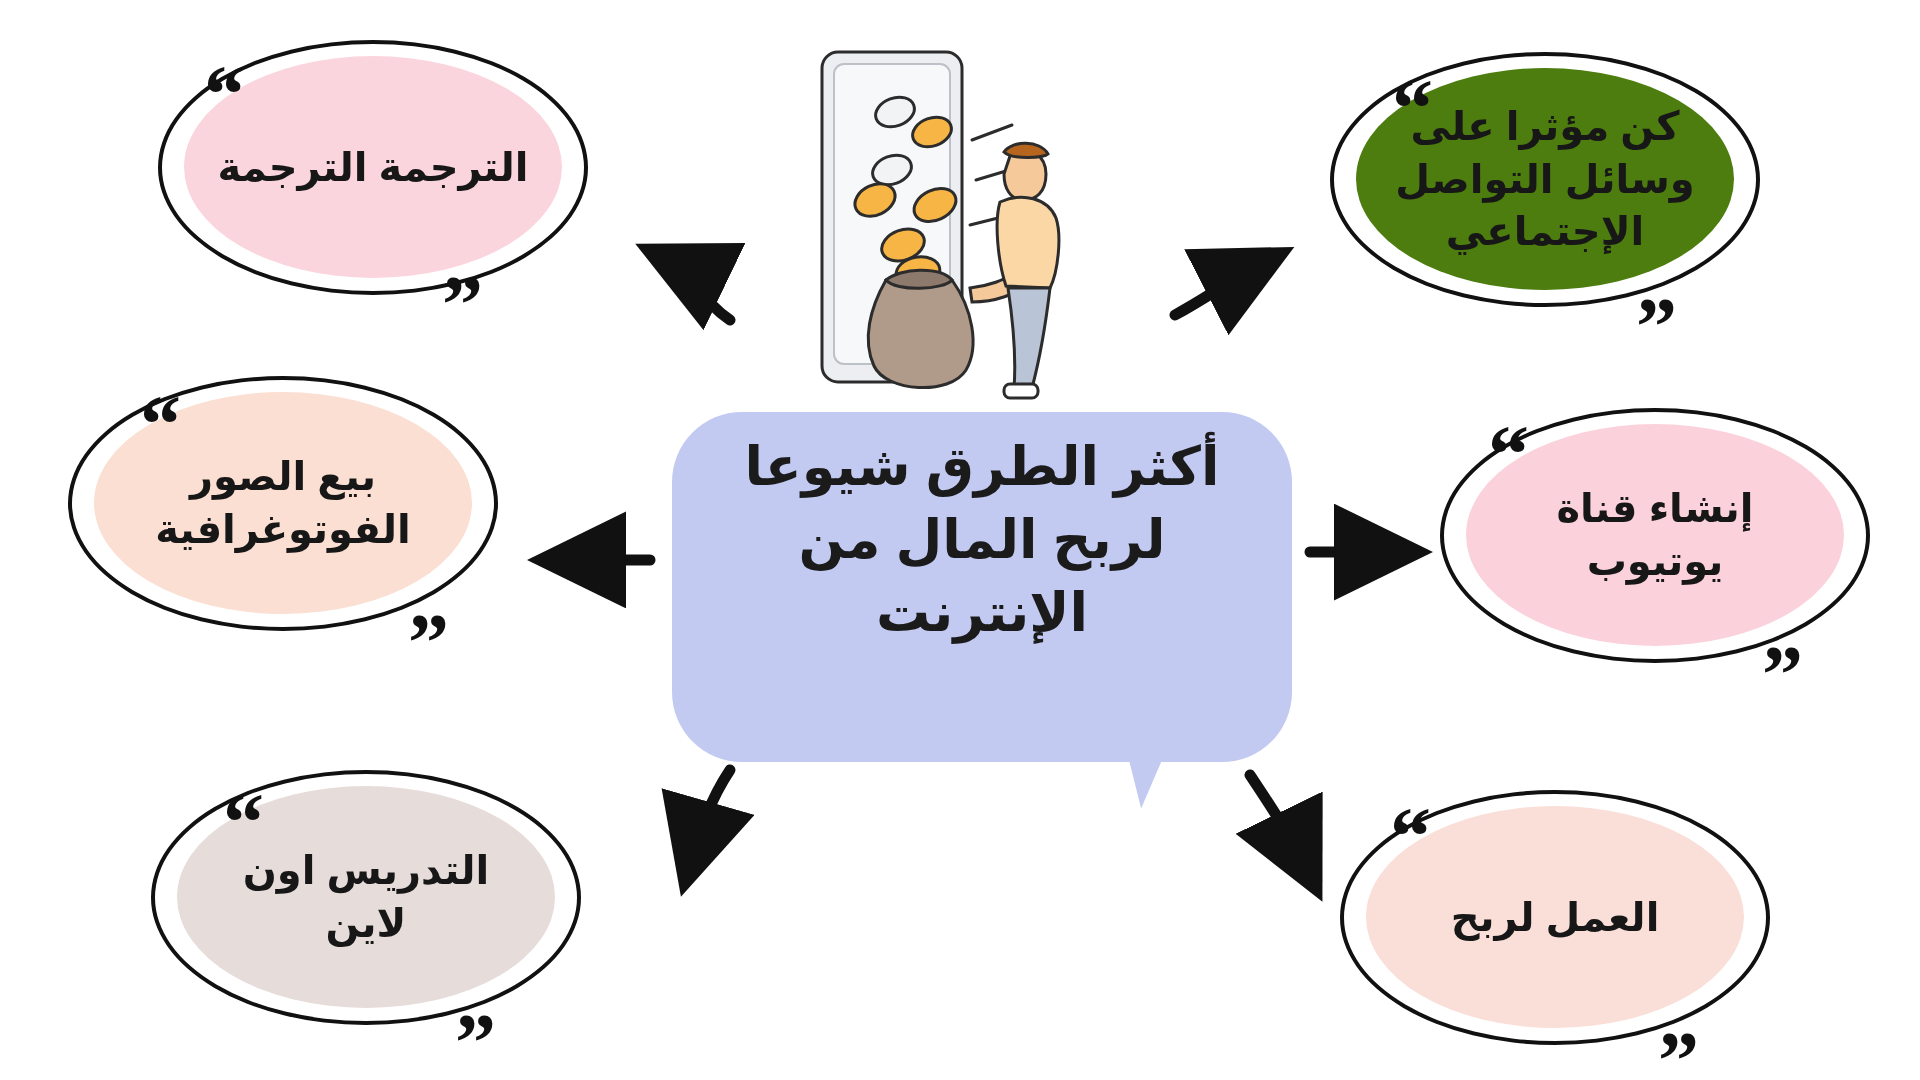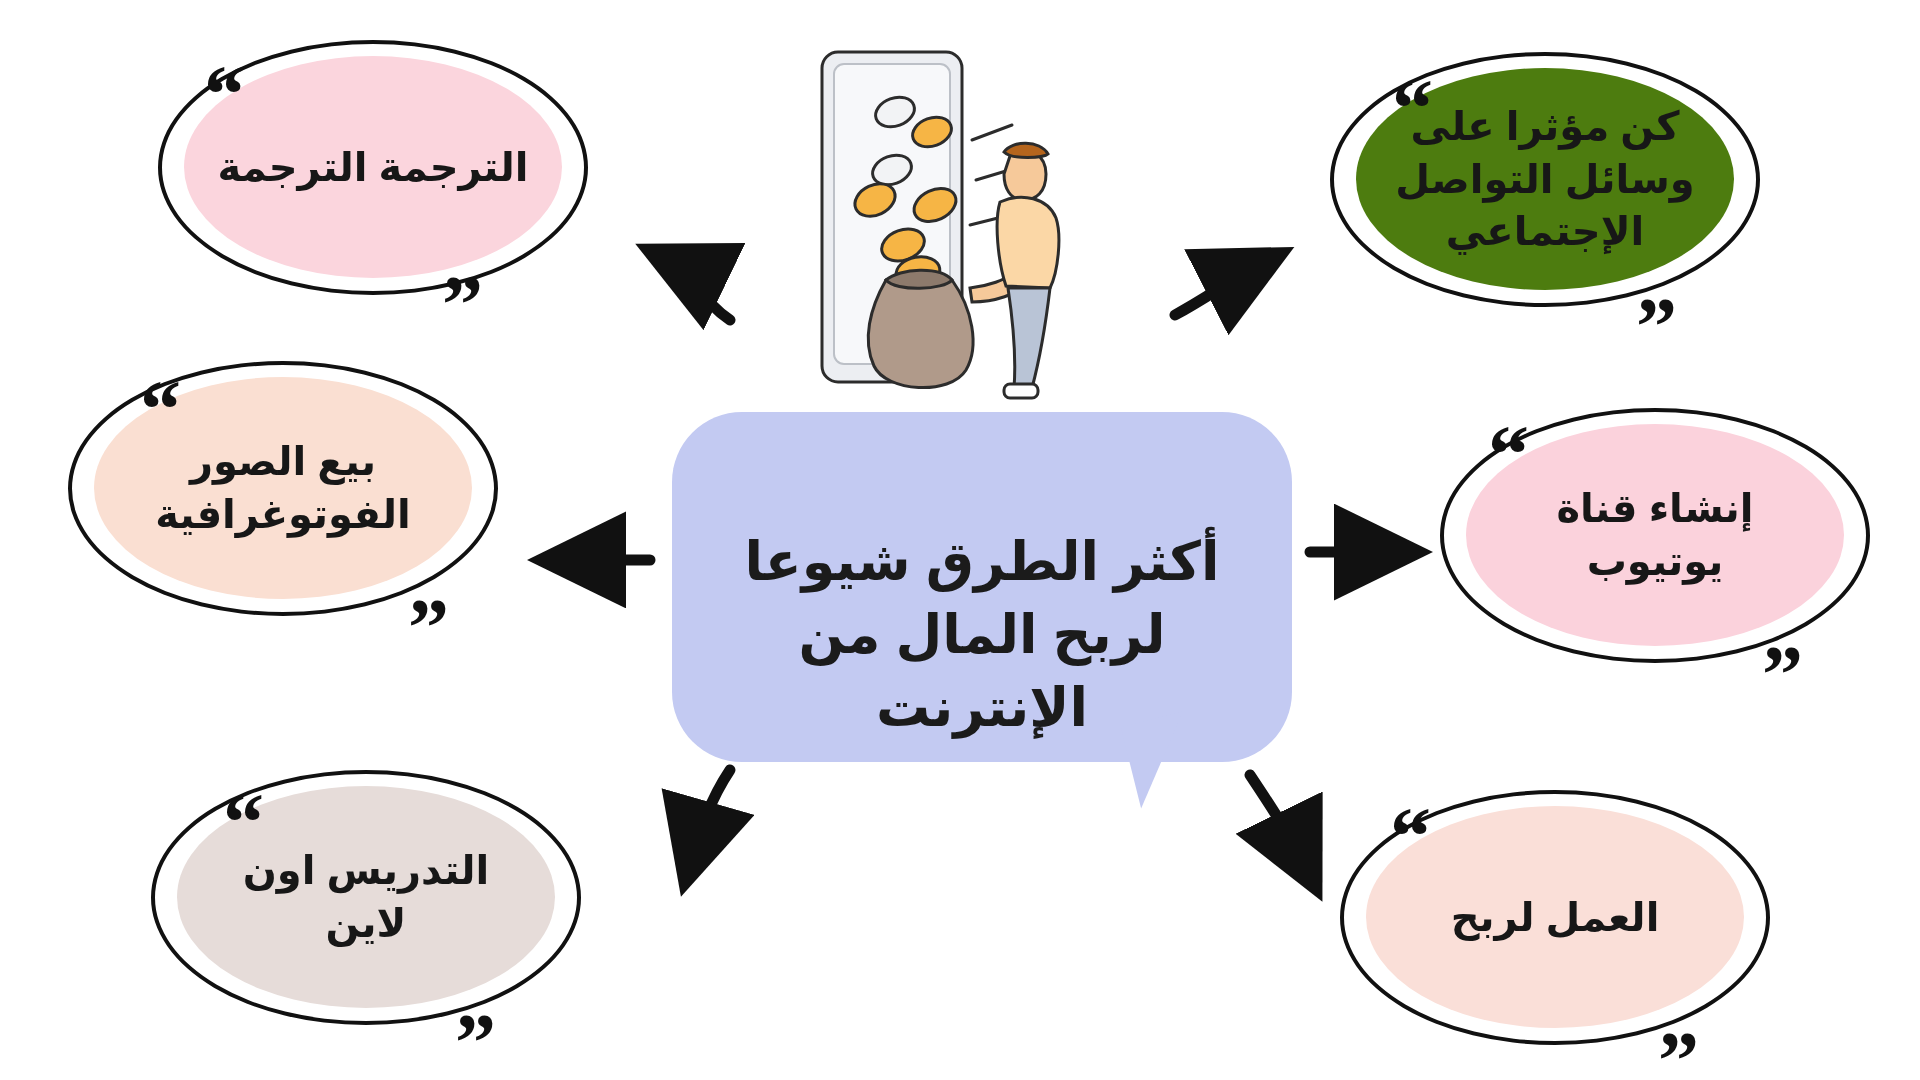--- a/index.html
+++ b/index.html
@@ -19,21 +19,21 @@
   
   .center-bubble {
     position: absolute;
     left: 672px;
     top: 412px;
     width: 620px;
     height: 350px;
     background: #c3caf2;
     border-radius: 70px;
     display: flex;
-    align-items: flex-end;
+    align-items: flex-start;
     justify-content: center;
     text-align: center;
     box-sizing: border-box;
     padding: 18px 40px;
   }
   .center-bubble .center-text {
     font-size: 54px;
     font-weight: bold;
     color: #1b1b1b;
     line-height: 1.35;
@@ -96,21 +96,21 @@
     color: #111;
     font-family: "Liberation Serif", "DejaVu Serif", serif;
     line-height: 0.6;
     user-select: none;
   }
   .quote.open { }
   .quote.close { }
 
   
   #node-translation   { left: 158px;  top: 40px; }
-  #node-photos        { left: 68px;   top: 361px; }
+  #node-photos        { left: 68px;   top: 376px; }
   #node-teaching      { left: 151px;  top: 770px; }
   #node-influencer    { left: 1330px; top: 52px; }
   #node-youtube       { left: 1440px; top: 408px; }
   #node-freelance     { left: 1340px; top: 790px; }
 
   
   svg.arrows {
     position: absolute;
     left: 0; top: 0;
     width: 1920px;

